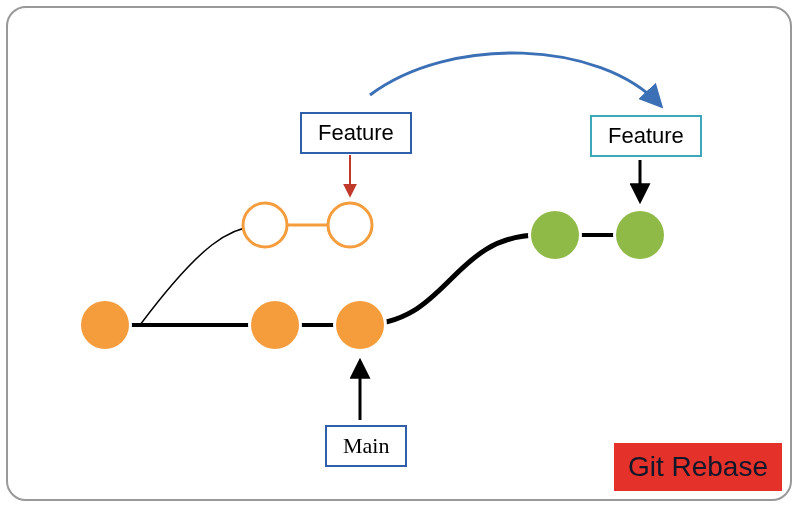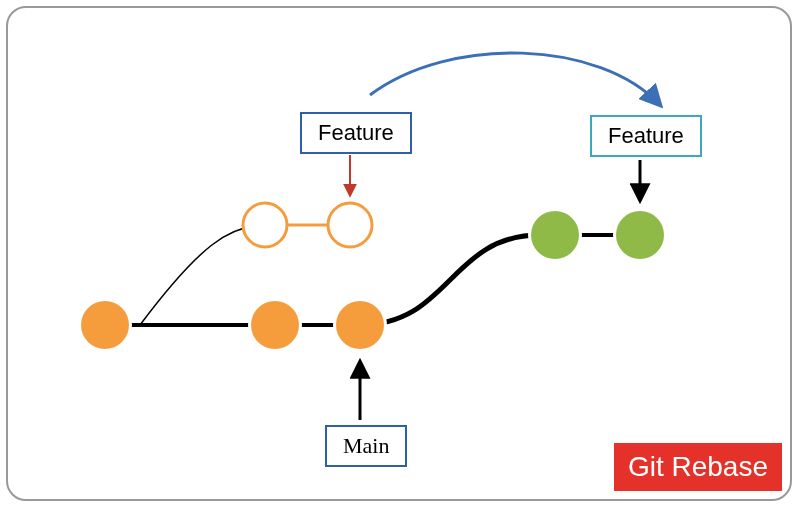--- a/index.html
+++ b/index.html
@@ -25,21 +25,21 @@
     position: absolute;
     border: 2px solid;
     padding: 6px 16px;
     font-size: 22px;
     background: #fff;
     text-align: left;
   }
   .title-box {
     position: absolute;
     background: #E4322B;
-    color: #ffffff;
+    color: #0f172a;
     font-size: 28px;
     padding: 8px 14px;
   }
   svg.overlay {
     position: absolute;
     left: 0;
     top: 0;
     width: 800px;
     height: 509px;
     pointer-events: none;

